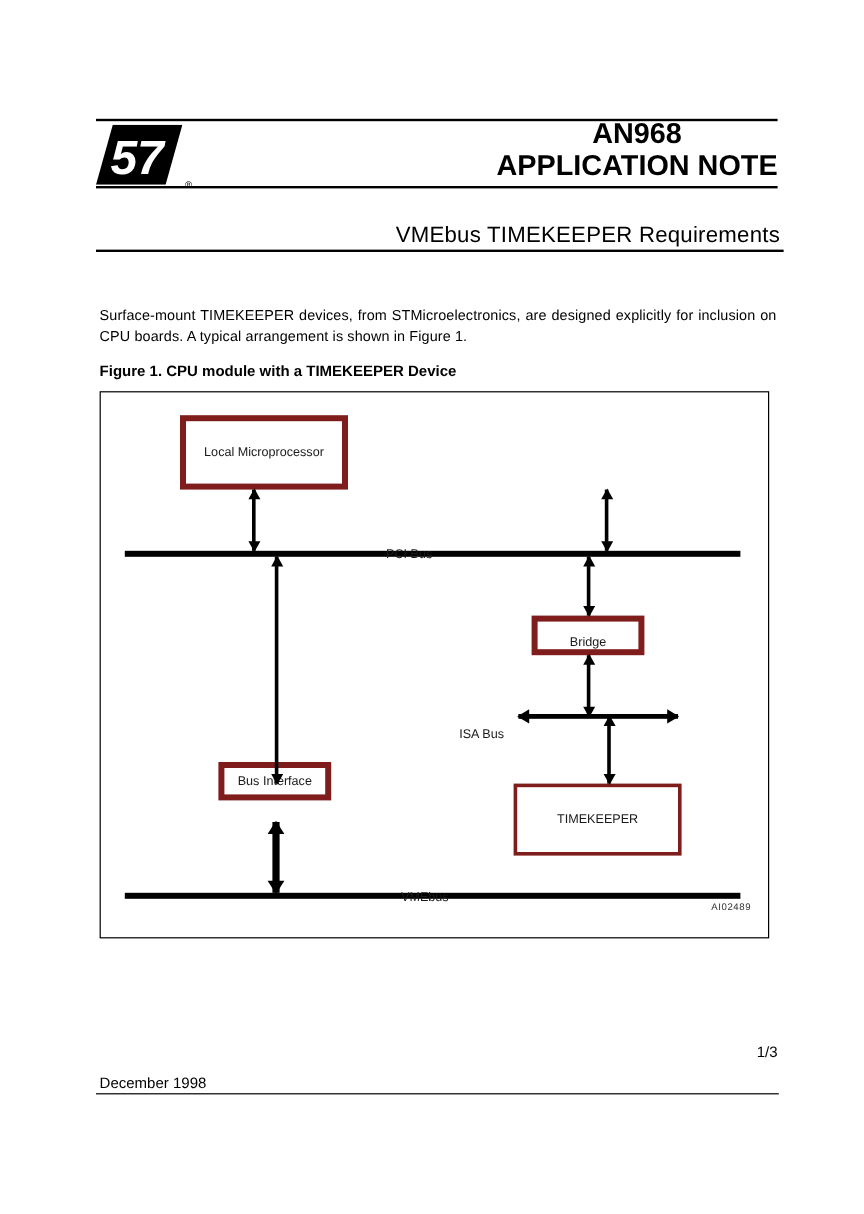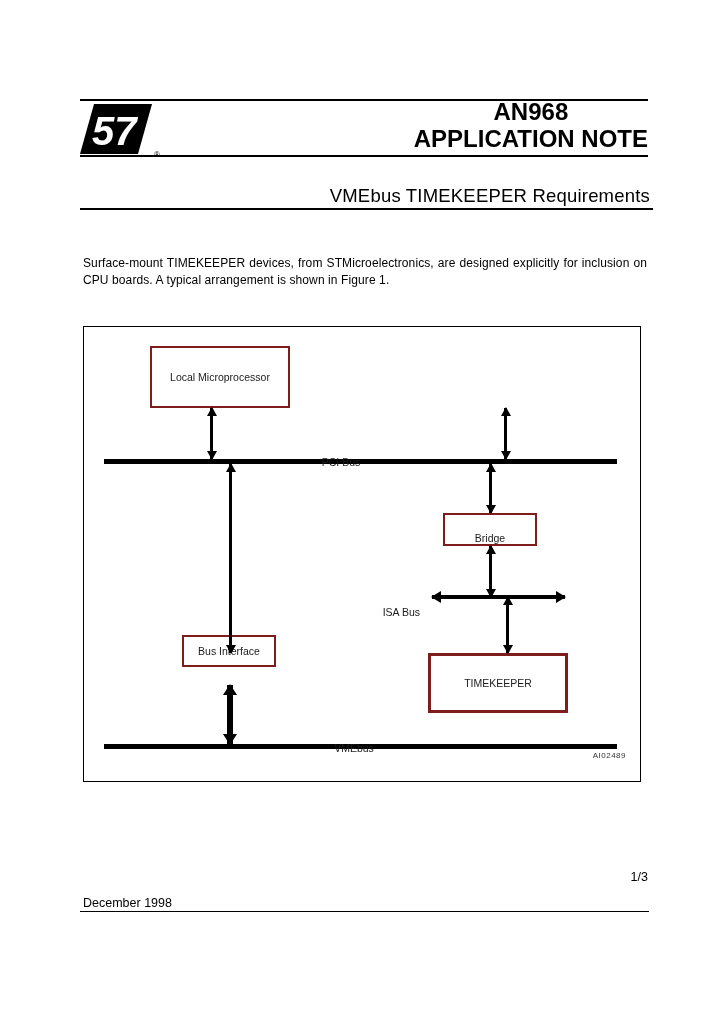--- a/index.html
+++ b/index.html
@@ -24,21 +24,21 @@
   .doc-title{position:absolute;right:70px;top:185px;font-size:18.5px;letter-spacing:0.2px;}
 
   .para{position:absolute;left:83px;top:255px;width:564px;font-size:12px;
     line-height:17px;text-align:justify;letter-spacing:0.1px;}
 
   .fig-caption{position:absolute;left:83px;top:302px;font-size:12.5px;font-weight:bold;}
 
   .figure-frame{position:absolute;left:83px;top:326px;width:556px;height:454px;
     border:1px solid #000;background:#fff;}
 
-  .node{position:absolute;border:2px solid #7f1d1d;background:#fff;box-sizing:border-box;
+  .node{position:absolute;border:5px solid #7f1d1d;background:#fff;box-sizing:border-box;
     display:flex;align-items:center;justify-content:center;text-align:center;
     font-size:10.5px;color:#1a1a1a;}
   #node-lm{left:66px;top:19px;width:140px;height:62px;}
   #node-sm{left:344px;top:19px;width:140px;height:62px;}
   #node-bridge{left:359px;top:186px;width:94px;height:33px;align-items:flex-end;}
   #node-bi{left:98px;top:308px;width:94px;height:32px;}
   #node-tk{left:344px;top:326px;width:140px;height:60px;border-width:3px;}
 
   .busline{position:absolute;height:5px;background:#000;}
   #bus-pci{left:20px;top:132px;width:513px;}
@@ -96,20 +96,21 @@
   <div class="header-text">
     <div>AN968</div>
     <div>APPLICATION NOTE</div>
   </div>
 
   <div class="doc-title">VMEbus TIMEKEEPER Requirements</div>
   <div class="hrule" id="rule-title"></div>
 
   <div class="para">Surface-mount TIMEKEEPER devices, from STMicroelectronics, are designed explicitly for inclusion on CPU boards. A typical arrangement is shown in Figure 1.</div>
 
+  <div class="fig-caption">Figure 1. CPU module with a TIMEKEEPER Device</div>
 
   <div class="figure-frame">
 
     <div class="node" id="node-lm">
       <span>Local Microprocessor</span>
     </div>
     <div class="node" id="node-bridge">
       <span>Bridge</span>
     </div>
     <div class="node" id="node-bi">

